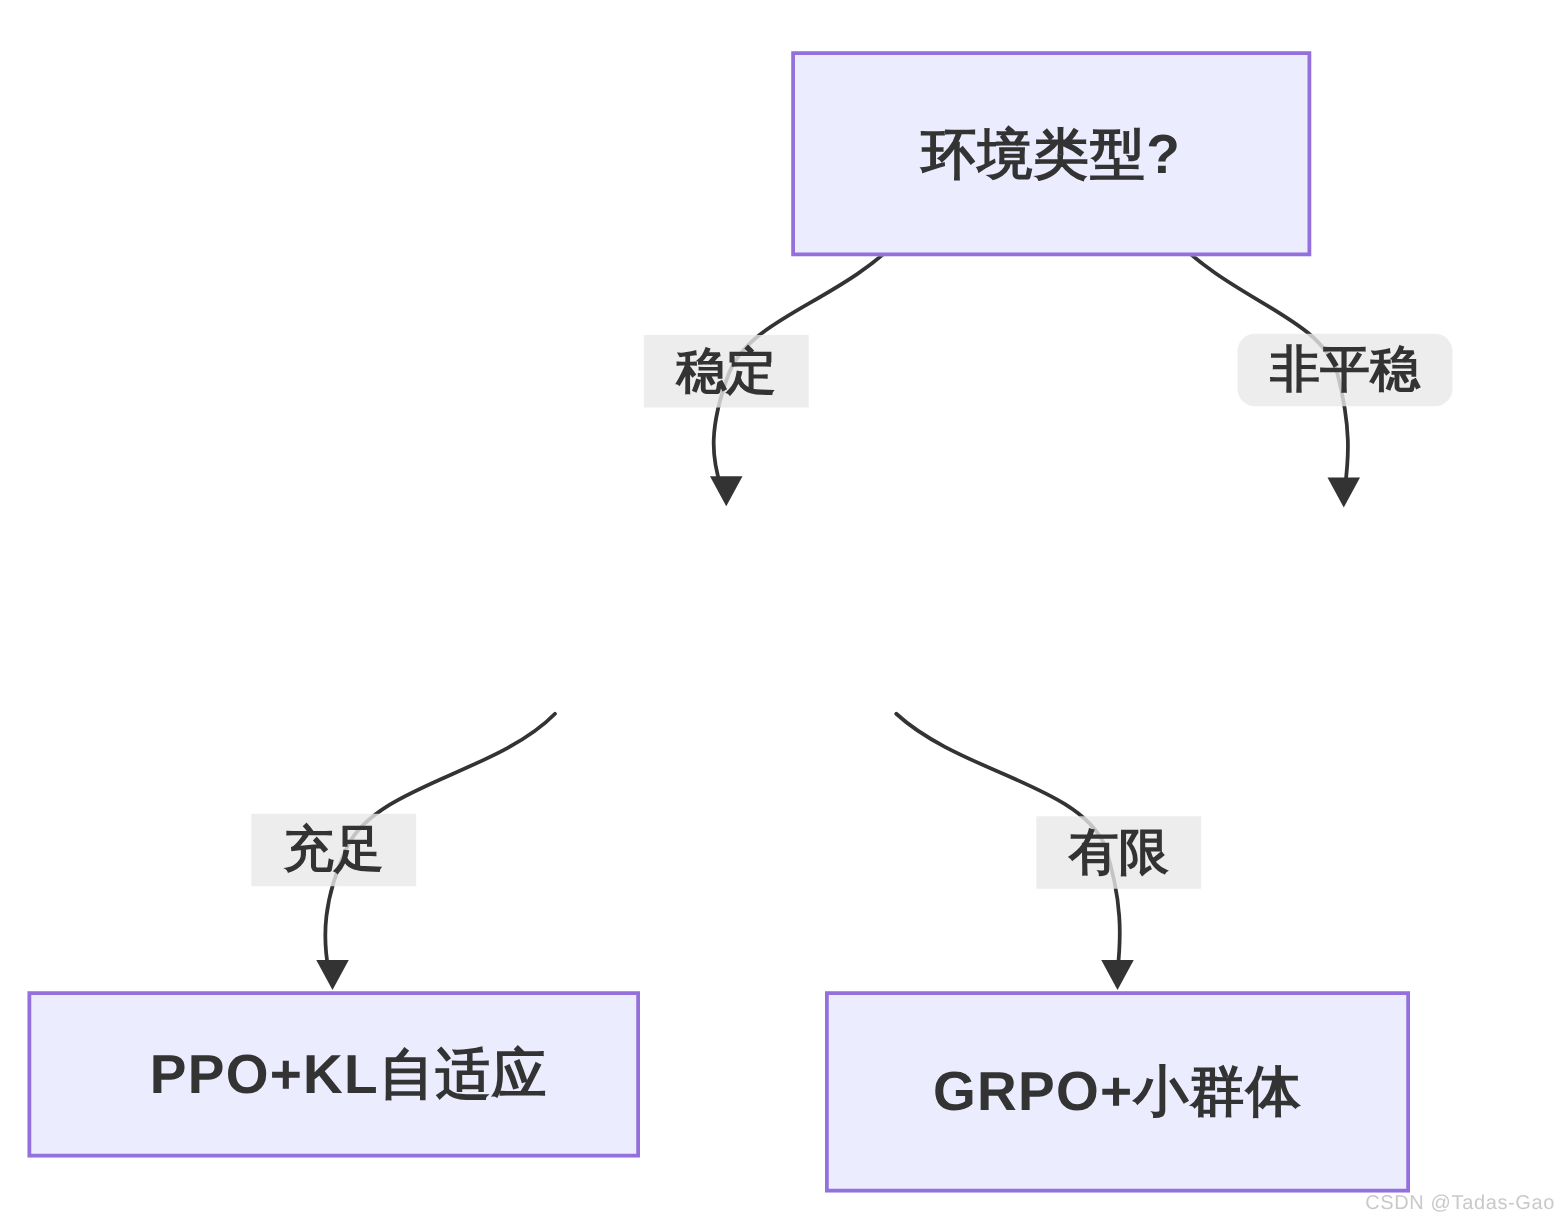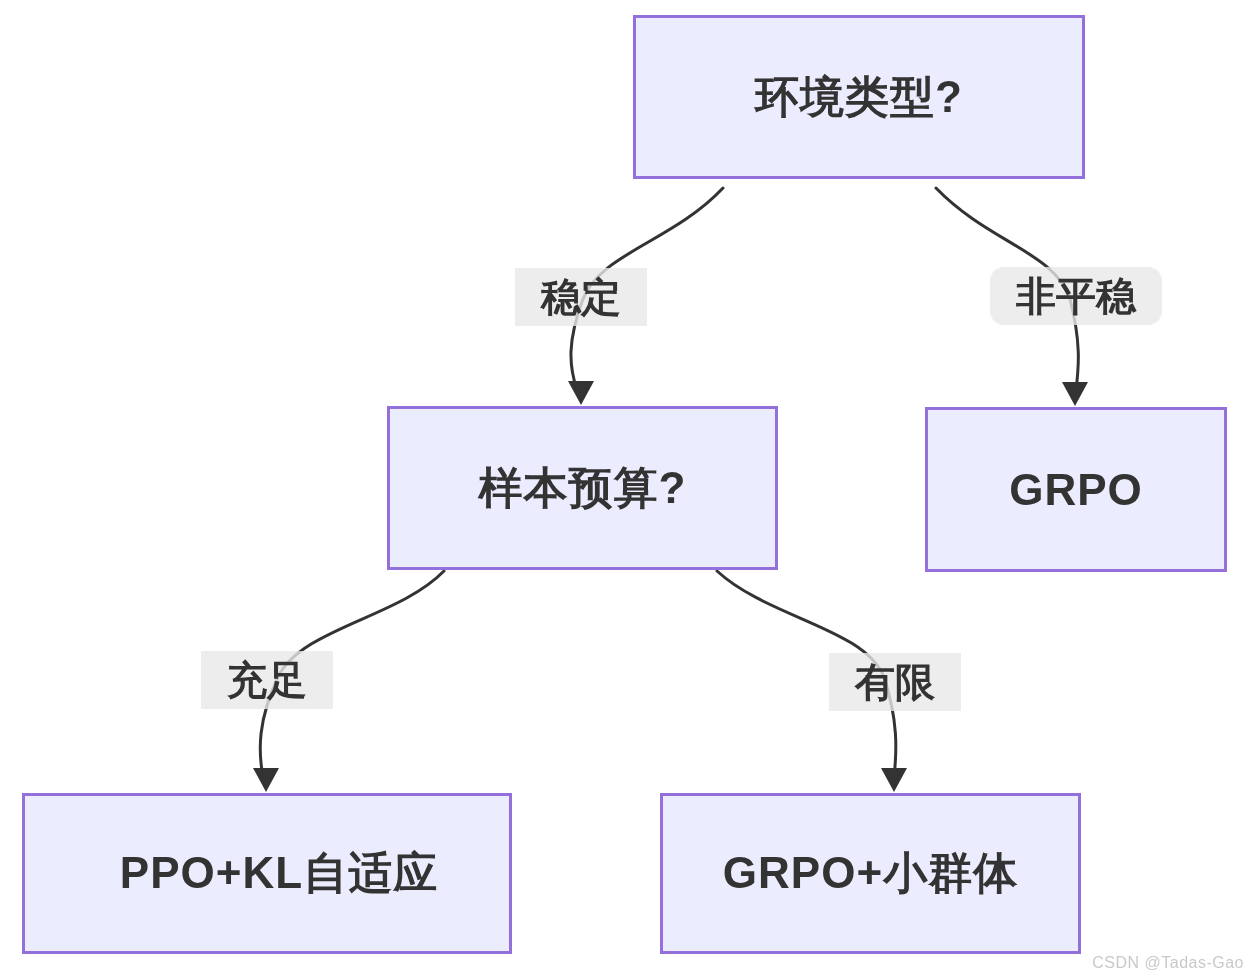--- a/index.html
+++ b/index.html
@@ -90,35 +90,29 @@
 
     <path class="edge-path" d="M 717 571 C 768 618 864 628 884 677 C 898 720 897 750 894 777"></path>
     <path class="arrowhead" d="M 894 792 L 881 768 L 907 768 Z"></path>
   </svg>
 
   <div class="edge-label" style="left:581px; top:297px;">稳定</div>
   <div class="edge-label" style="left:1076px; top:296px;border-radius:14px;">非平稳</div>
   <div class="edge-label" style="left:895px; top:682px;">有限</div>
   <div class="edge-label" style="left:267px; top:680px;">充足</div>
 
-  <div class="node" style="left:633px; top:15px; width:452px; height:164px;">
+  <div class="node" style="left:633px; top:41px; width:416px; height:164px;">
     <span class="node-label">环境类型?</span>
   </div>
 
-  <div class="node" style="left:387px; top:406px; width:391px; height:164px;">
-    <span class="node-label">样本预算?</span>
-  </div>
 
-  <div class="node" style="left:925px; top:407px; width:302px; height:165px;">
-    <span class="node-label">GRPO</span>
-  </div>
 
-  <div class="node" style="left:22px; top:793px; width:490px; height:161px;padding-left:24px;">
+  <div class="node" style="left:22px; top:793px; width:490px; height:133px;padding-left:24px;">
     <span class="node-label">PPO+KL自适应</span>
   </div>
 
-  <div class="node" style="left:660px; top:793px; width:421px; height:161px;">
+  <div class="node" style="left:660px; top:793px; width:468px; height:161px;">
     <span class="node-label">GRPO+小群体</span>
   </div>
 
   <div class="watermark">CSDN @Tadas-Gao</div>
 
 </div>
 
 </body></html>

